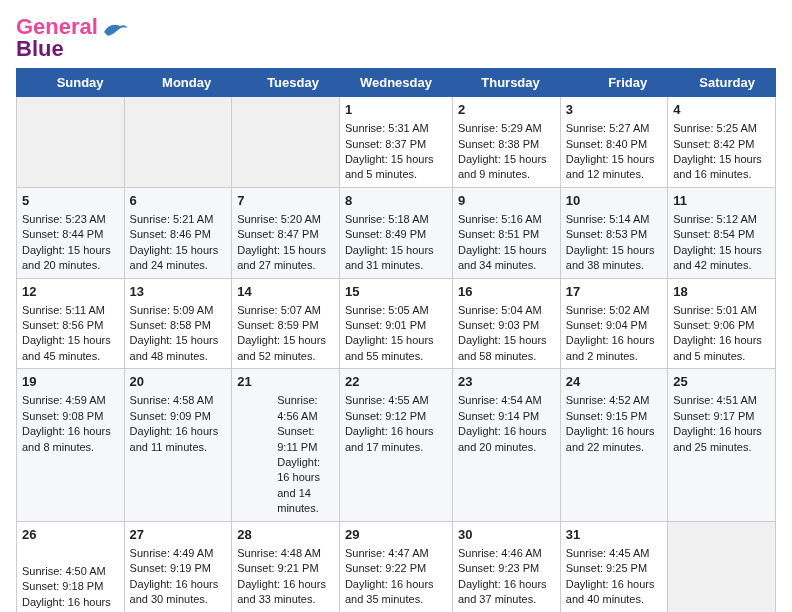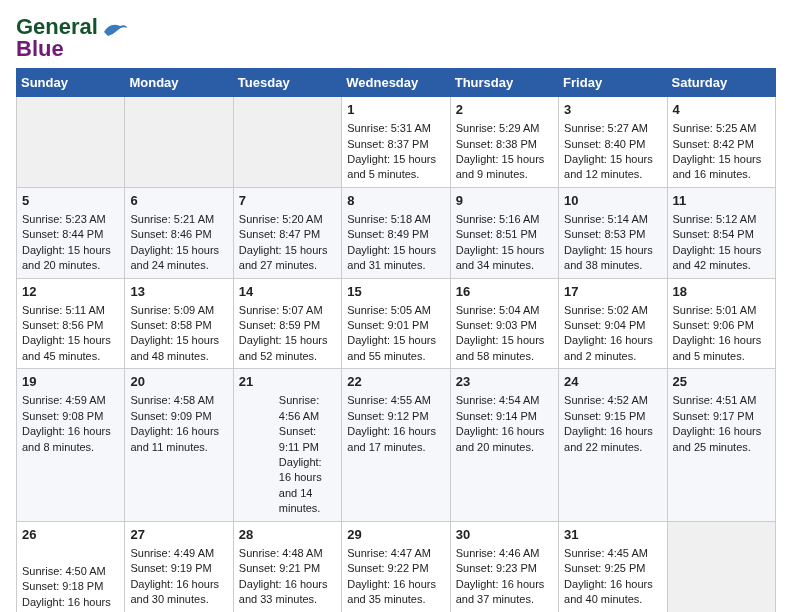--- a/index.html
+++ b/index.html
@@ -21,21 +21,21 @@
       flex-direction: column;
       align-items: flex-start;
     }
     .logo-text {
       font-size: 22px;
       font-weight: bold;
       color: #1a3a6b;
       line-height: 1;
     }
     .logo-text span {
-      color: #14532d;
+      color: #ec4899;
     }
     .title-block {
       text-align: right;
     }
     .month-year {
       font-size: 36px;
       font-weight: bold;
       color: #1a1a1a;
     }
     .location {
@@ -44,22 +44,22 @@
       font-weight: normal;
     }
     .calendar {
       width: 100%;
       border-collapse: collapse;
       font-size: 11px;
     }
     .calendar thead tr th {
       background: #2b5da7;
       color: #fff;
-      padding: 6px 4px;
-      text-align: left;
+      padding: 6px 20px;
+      text-align: right;
       font-size: 13px;
       font-weight: bold;
       border: 1px solid #2b5da7;
     }
     .calendar tbody tr td {
       border: 1px solid #ccc;
       vertical-align: top;
       padding: 4px 5px;
       width: 108px;
       min-height: 80px;

